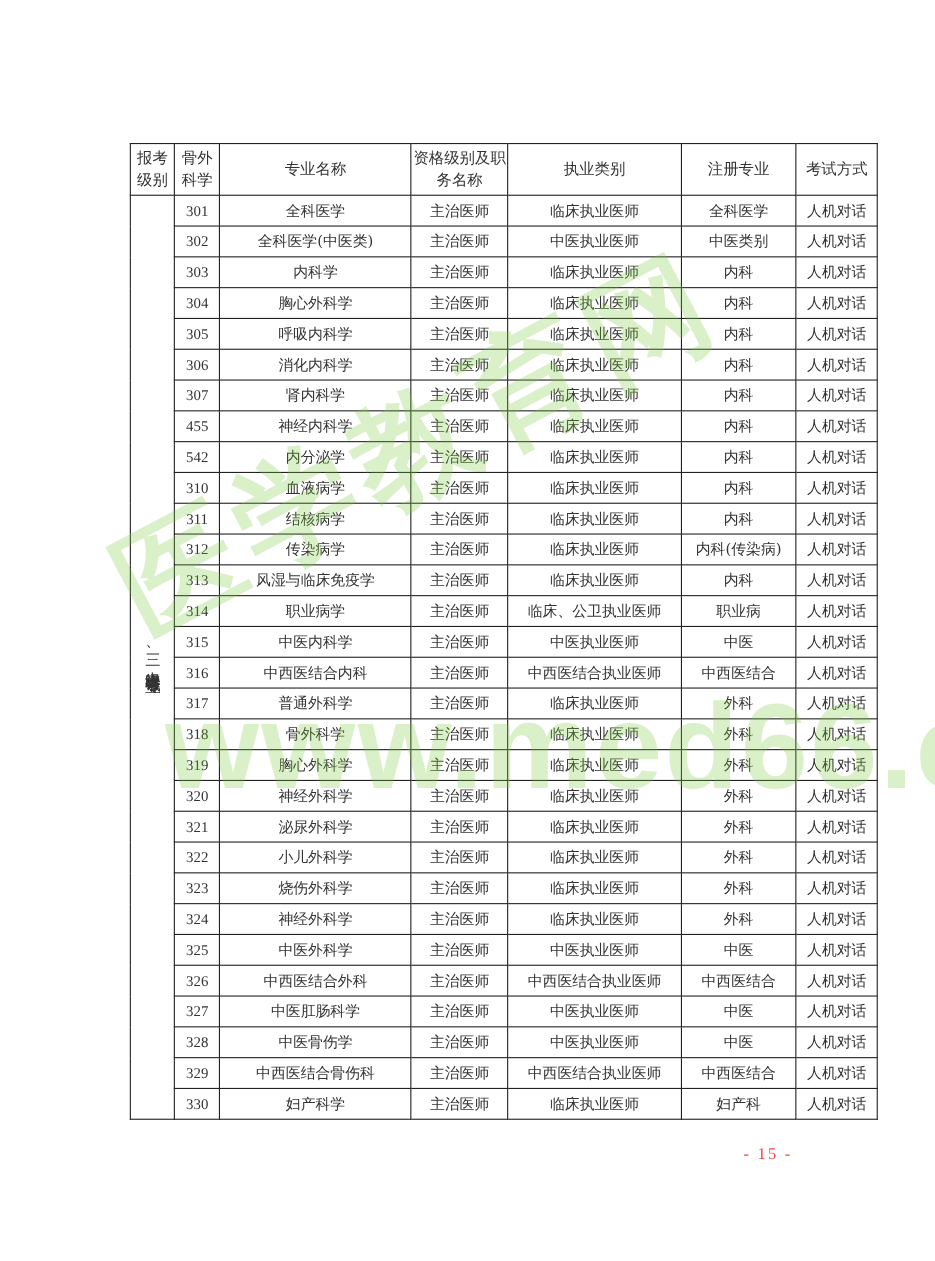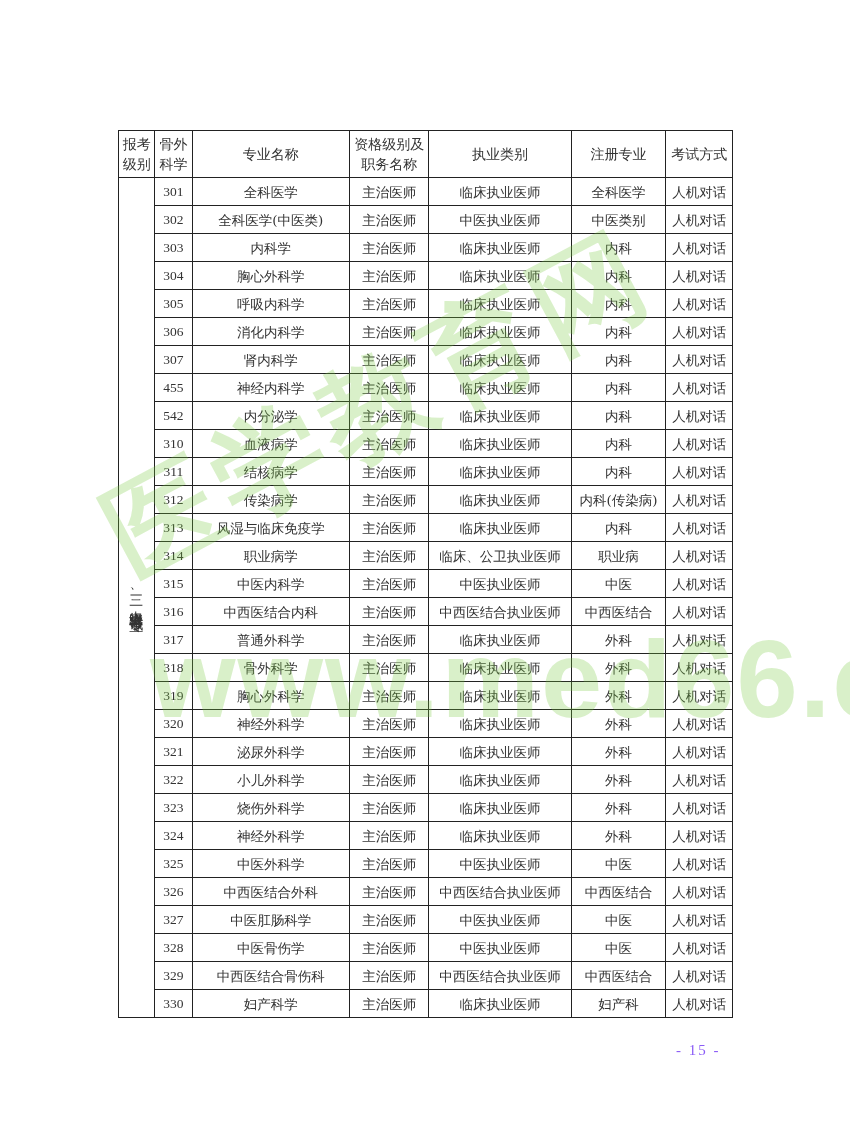--- a/index.html
+++ b/index.html
@@ -4,21 +4,21 @@
 <style>
   html, body { margin: 0; padding: 0; }
   body {
     width: 850px; height: 1146px; background: #ffffff; position: relative; overflow: hidden;
     font-family: "DejaVu Serif", "Liberation Serif", serif; color: #333333;
   }
   .page { position: absolute; left: 0; top: 0; width: 850px; height: 1146px; }
   table.exam {
     position: absolute; left: 118px; top: 130px;
     border-collapse: collapse; table-layout: fixed;
-    width: 615px;
+    width: 680px;
   }
   table.exam td, table.exam th {
     border: 1px solid #222222; text-align: center; vertical-align: middle;
     font-weight: normal; font-size: 13.5px; padding: 0; overflow: hidden; white-space: nowrap;
     line-height: 18px;
   }
   table.exam th { height: 46px; line-height: 20px; white-space: normal; font-size: 14px; }
   table.exam td { height: 27px; }
   .col-level { width: 36px; }
   .col-code { width: 37px; }
@@ -27,21 +27,21 @@
   .col-prac { width: 141px; }
   .col-reg { width: 94px; }
   .col-mode { width: 66px; }
   .vertical-label {
     writing-mode: vertical-rl; text-orientation: upright; letter-spacing: 1px;
     font-size: 14px; display: inline-block; line-height: 16px;
   }
   .code { font-family: Liberation Serif, serif; font-size: 14.5px; }
   .page-number {
     position: absolute; left: 676px; top: 1042px; font-size: 15px;
-    font-family: "Liberation Serif", serif; color: #8b5cf6; letter-spacing: 2px; text-align: center;
+    font-family: "Liberation Serif", serif; color: #ef4444; letter-spacing: 2px; text-align: center;
   }
   .watermark {
     position: absolute; pointer-events: none; color: rgba(120, 200, 60, 0.28);
     font-family: "Liberation Sans", sans-serif; font-weight: bold;
   }
   .wm-cn { left: 80px; top: 330px; font-size: 110px; transform: rotate(-28deg); letter-spacing: 10px; }
   .wm-url { left: 150px; top: 615px; font-size: 110px; letter-spacing: 2px; }
 </style>
 </head>
 <body>

